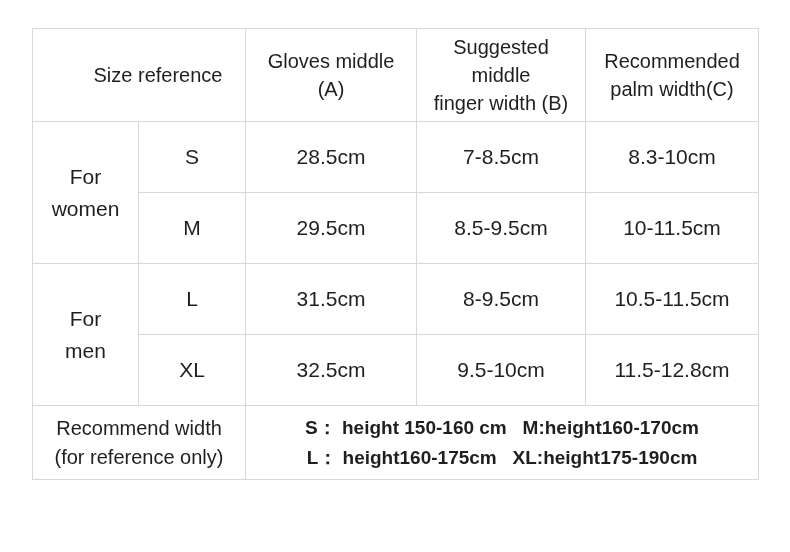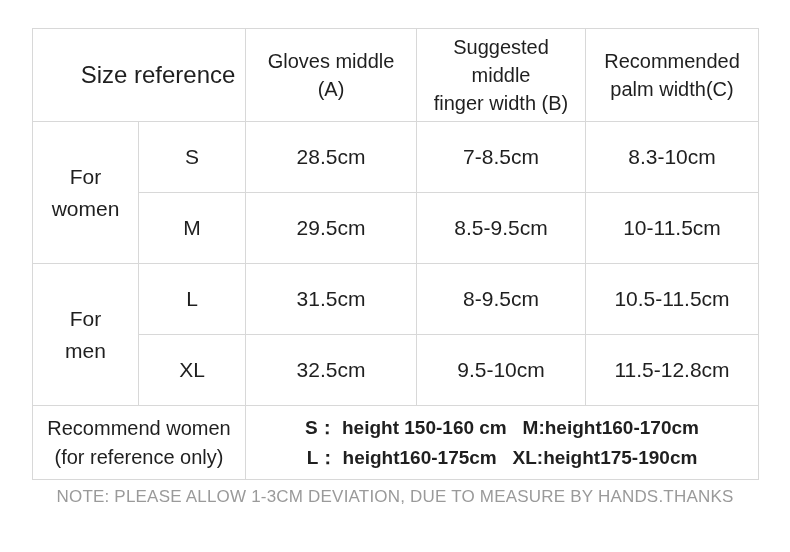--- a/index.html
+++ b/index.html
@@ -47,21 +47,21 @@
   col.c-b     { width: 169px; }
   col.c-c     { width: 173px; }
 
   .head-row td {
     height: 82px;
     font-size: 20px;
     line-height: 1.4;
     color: #222;
   }
   .head-row td.head-ref {
-    font-size: 24px;
+    font-size: 20px;
     padding-left: 44px;
   }
   .body-row td {
     height: 71px;
     font-size: 21px;
   }
   .group-cell {
     font-size: 22px;
     line-height: 1.5;
     margin-left: 47px;
@@ -154,27 +154,26 @@
 
         <tr class="body-row">
           <td>XL</td>
           <td>32.5cm</td>
           <td>9.5-10cm</td>
           <td>11.5-12.8cm</td>
         </tr>
 
         <tr class="rec-row">
           <td class="rec-label" colspan="2">
-            <span>Recommend women</span><br>
+            <span>Recommend width</span><br>
             <span>(for reference only)</span>
           </td>
           <td class="rec-value" colspan="3">
             <span class="ln">S： height 150-160 cm   M:height160-170cm</span>
             <span class="ln">L： height160-175cm   XL:height175-190cm</span>
           </td>
         </tr>
       </tbody>
     </table>
   </div>
 
-  <div class="note">NOTE: PLEASE ALLOW 1-3CM DEVIATION, DUE TO MEASURE BY HANDS.THANKS</div>
 
 </div>
 
 </body></html>

